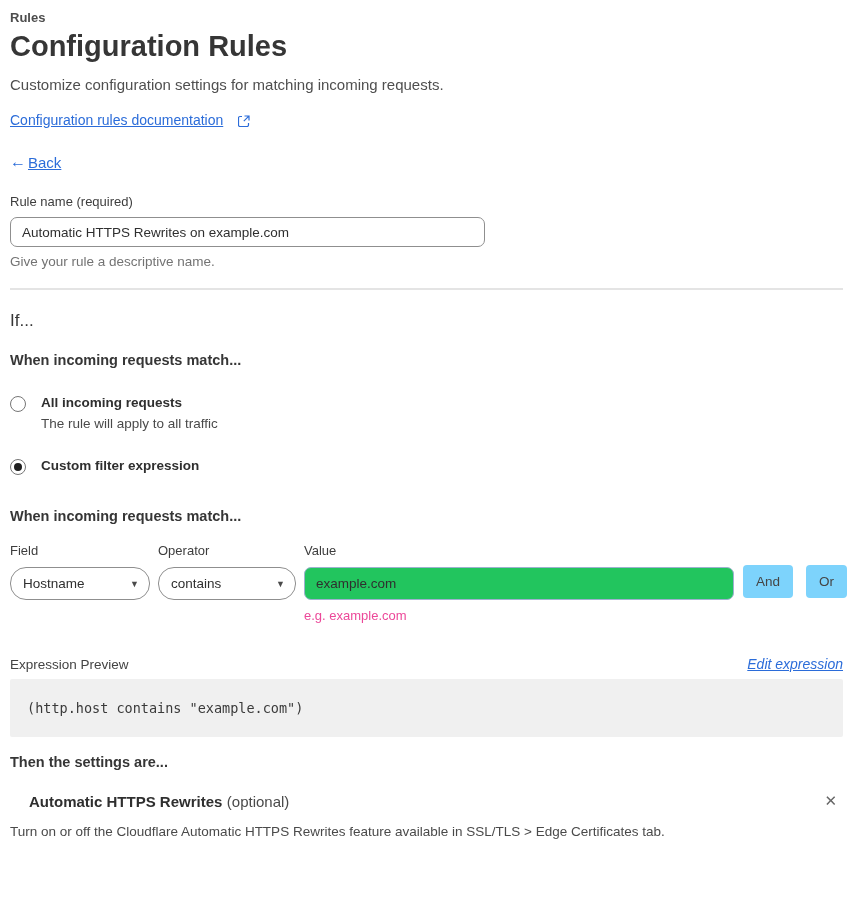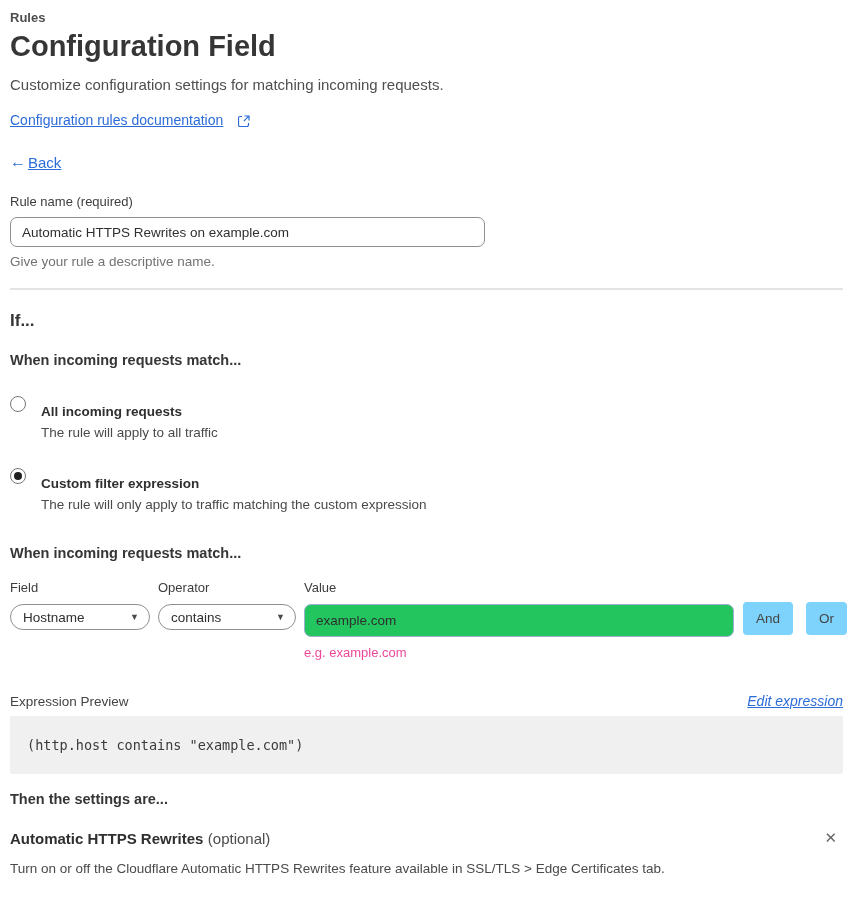--- a/index.html
+++ b/index.html
@@ -29,43 +29,43 @@
     width: 475px; height: 30px;
     border: 1px solid #8f8f8f; border-radius: 7px;
     padding: 0 11px; font-size: 13.5px; color: #2f2f2f;
     font-family: "Liberation Sans", sans-serif;
     background: #fff; outline: none;
   }
   .help-text { font-size: 13.5px; color: #737373; margin: 7px 0 0 0; }
 
   .divider { border: none; border-top: 2px solid #e4e4e4; margin: 19px 0 0 0; }
 
-  .if-heading { font-size: 17px; font-weight: 700; color: #363636; margin: 21px 0 0 0; }
+  .if-heading { font-size: 17px; font-weight: 400; color: #363636; margin: 21px 0 0 0; }
   .match-heading { font-size: 14.5px; font-weight: 700; color: #363636; margin: 21px 0 0 0; }
 
   
   .radio-option { display: flex; margin-top: 27px; cursor: pointer; }
   .radio-circle {
     flex: 0 0 auto; width: 16px; height: 16px; border-radius: 50%;
     border: 1px solid #767676; background: #fff; margin: 1px 0 0 0;
     position: relative;
   }
   .radio-circle.checked::after {
     content: ""; position: absolute; left: 3px; top: 3px;
     width: 8px; height: 8px; border-radius: 50%; background: #1f1f1f;
   }
-  .radio-texts { margin-left: 15px; margin-top: 9px; }
+  .radio-texts { margin-left: 15px; }
   .radio-label { font-size: 13.5px; font-weight: 700; color: #2f2f2f; }
   .radio-desc { font-size: 13.5px; color: #4a4a4a; margin-top: 6px; }
 
   
   .builder-row { display: flex; align-items: flex-start; gap: 8px; margin-top: 19px; }
   .builder-col .field-label { margin-bottom: 9px; }
   .select-box {
-    height: 26px; border: 1px solid #8f8f8f; border-radius: 16px; background: #fff;
+    height: 33px; border: 1px solid #8f8f8f; border-radius: 16px; background: #fff;
     display: flex; align-items: center; justify-content: space-between;
     padding: 0 10px 0 12px; font-size: 13.5px; color: #2f2f2f; cursor: pointer;
   }
   .select-field { width: 140px; }
   .select-operator { width: 138px; }
   .caret { font-size: 9px; color: #4a4a4a; }
   .value-input {
     width: 430px; height: 33px;
     border: 1px solid #9db1cf; border-radius: 7px;
     background: #22c55e; padding: 0 11px;
@@ -89,36 +89,36 @@
   .code-box {
     margin-top: 7px; background: #f0f0f0; border-radius: 2px;
     padding: 21px 17px; font-family: "DejaVu Sans Mono", "Liberation Mono", monospace;
     font-size: 13.5px; color: #3a3a3a;
   }
 
   .then-heading { font-size: 14.5px; font-weight: 700; color: #363636; margin: 17px 0 0 0; }
 
   
   .setting-header { display: flex; justify-content: space-between; align-items: flex-start; margin-top: 23px; }
-  .setting-name { font-size: 15px; font-weight: 700; color: #2f2f2f; }
+  .setting-name { font-size: 15px; font-weight: 700; color: #2f2f2f; margin-left: 19px; }
   .setting-optional { font-size: 15px; font-weight: 400; color: #4a4a4a; }
   .close-btn {
     background: none; border: none; font-size: 15px; color: #666;
     cursor: pointer; padding: 0; line-height: 1; margin-right: 6px;
   }
   .setting-desc { font-size: 13.5px; color: #4a4a4a; margin-top: 13px; }
 </style>
 </head>
 <body>
 
 <div class="container">
 
   
   <div class="breadcrumb">Rules</div>
-  <h1 class="page-title">Configuration Field</h1>
+  <h1 class="page-title">Configuration Rules</h1>
   <p class="page-subtitle">Customize configuration settings for matching incoming requests.</p>
 
   <div class="doc-link-row">
     <a class="link">Configuration rules documentation</a>
     <span class="ext-icon">
       <svg width="12" height="12" viewBox="0 0 12 12" fill="none">
         <path d="M4 1.5H2A1.5 1.5 0 0 0 .5 3v7A1.5 1.5 0 0 0 2 11.5h7A1.5 1.5 0 0 0 10.5 10V8" stroke="#2b6cd9" stroke-width="1.2"></path>
         <path d="M6.5 1h4.5v4.5M10.6 1.4 5.8 6.2" stroke="#2b6cd9" stroke-width="1.2"></path>
       </svg>
     </span>
@@ -146,21 +146,20 @@
     <span class="radio-texts">
       <div class="radio-label">All incoming requests</div>
       <div class="radio-desc">The rule will apply to all traffic</div>
     </span>
   </div>
 
   <div class="radio-option">
     <span class="radio-circle checked"></span>
     <span class="radio-texts">
       <div class="radio-label">Custom filter expression</div>
-      <div class="radio-desc">The rule will only apply to traffic matching the custom expression</div>
     </span>
   </div>
 
   
   <div class="match-heading" style="margin-top:33px;">When incoming requests match...</div>
 
   <div class="builder-row">
     <div class="builder-col">
       <div class="field-label">Field</div>
       <div class="select-box select-field">

